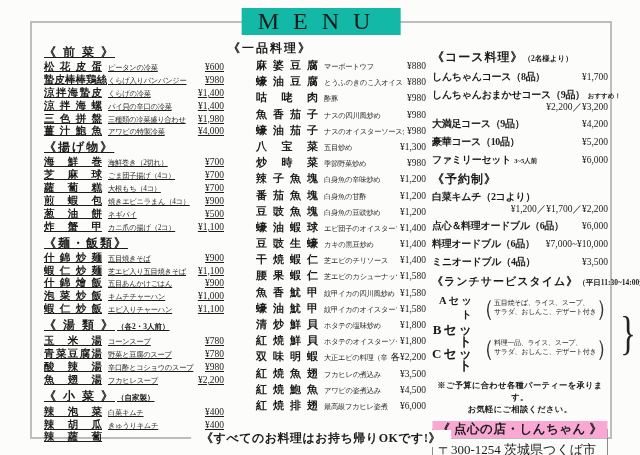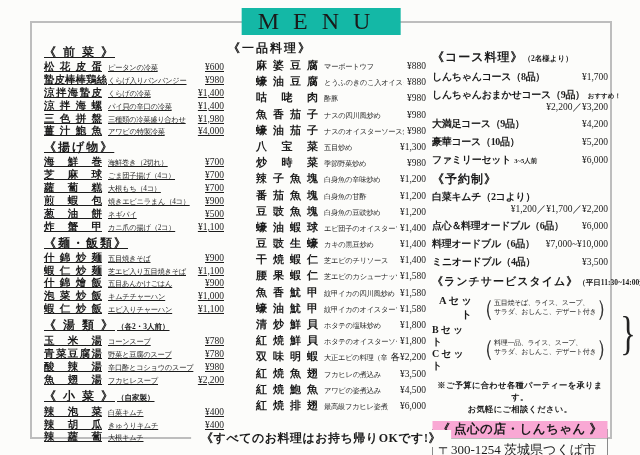--- a/index.html
+++ b/index.html
@@ -45,21 +45,21 @@
   .c-note{font-size:6.5px;margin-left:3px;font-weight:700;}
   .c-price{margin-left:auto;font-size:9.5px;padding-left:3px;}
   .c-line2{text-align:right;line-height:11px;font-size:9.5px;}
   .r-sec-head{font-size:12px;font-weight:700;letter-spacing:1px;line-height:16px;margin:4px 0 3px;white-space:nowrap;}
   .r-head-note{font-size:7.5px;font-weight:700;letter-spacing:0;}
   .lunch-head{font-size:11px;}
   .lunch-wrap{display:flex;align-items:center;margin-top:2px;}
   .sets-col{flex:1;}
   .set-row{display:flex;align-items:center;margin-bottom:2px;}
   .set-label{font-size:10.5px;font-weight:600;letter-spacing:2px;width:42px;flex:none;text-align:right;}
-  .set-label-col{width:42px;flex:none;font-size:10px;font-weight:600;letter-spacing:2px;line-height:12px;}
+  .set-label-col{width:42px;flex:none;font-size:13px;font-weight:600;letter-spacing:2px;line-height:12px;text-align:right;}
   .paren{display:inline-block;font-size:20px;font-weight:100;line-height:1;transform:scaleY(1.15);color:#333;}
   .set-desc{font-size:7px;line-height:9.5px;letter-spacing:-0.3px;white-space:nowrap;}
   .brace{font-size:46px;font-weight:100;line-height:1;transform:scaleX(0.7);color:#222;margin:0 1px;}
   .lunch-price{font-size:13px;font-style:italic;font-weight:700;transform:rotate(-8deg);display:inline-block;}
   .party-note{font-size:8.3px;font-weight:700;text-align:center;line-height:12px;margin-top:6px;letter-spacing:0.3px;}
   .shop-box{position:relative;border:1.5px solid #8a8a8a;margin-top:13px;padding:9px 5px 5px;}
   .shop-name{
     position:absolute;top:-9px;left:50%;transform:translateX(-50%);
     background:#f9a8d4;padding:0 5px;font-size:12.5px;font-weight:700;
     white-space:nowrap;letter-spacing:0.5px;
@@ -232,21 +232,20 @@
           </div>
 
           <div class="row">
             <span class="iname">辣胡瓜</span>
             <span class="idesc">きゅうりキムチ</span>
             <span class="iprice">¥400</span>
           </div>
 
           <div class="row">
             <span class="iname">辣蘿蔔</span>
-            <span class="idesc">大根キムチ</span>
             <span class="iprice">¥400</span>
           </div>
         </div>
     </div>
   </div>
 
   <div class="col col-center">
     <div class="sec">
       <div class="sec-head"><span>《一品料理》</span></div>
       <div class="items">

